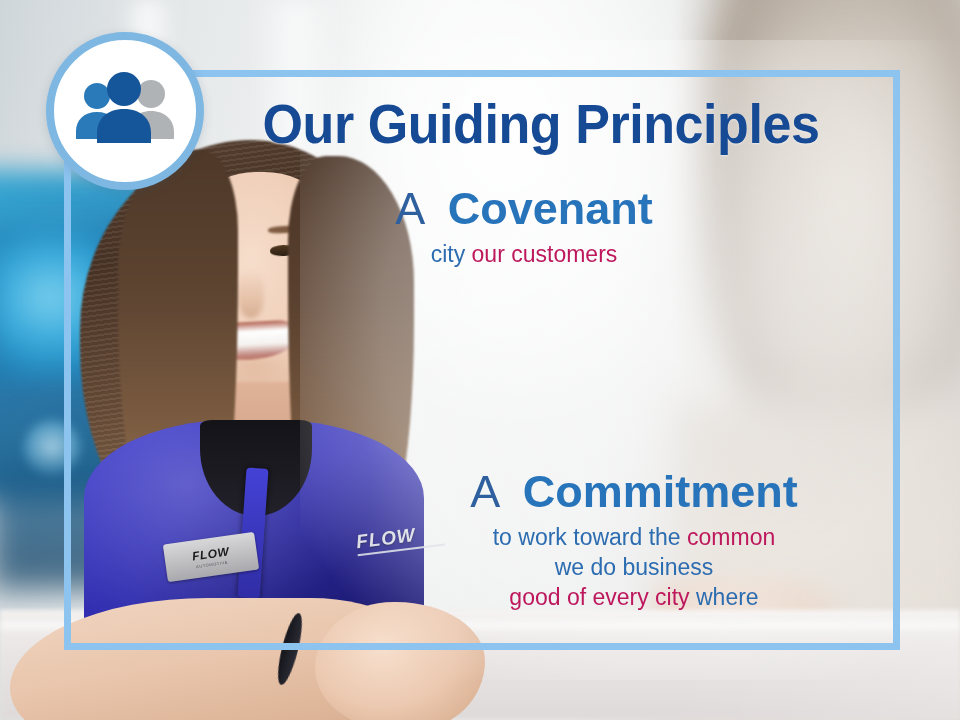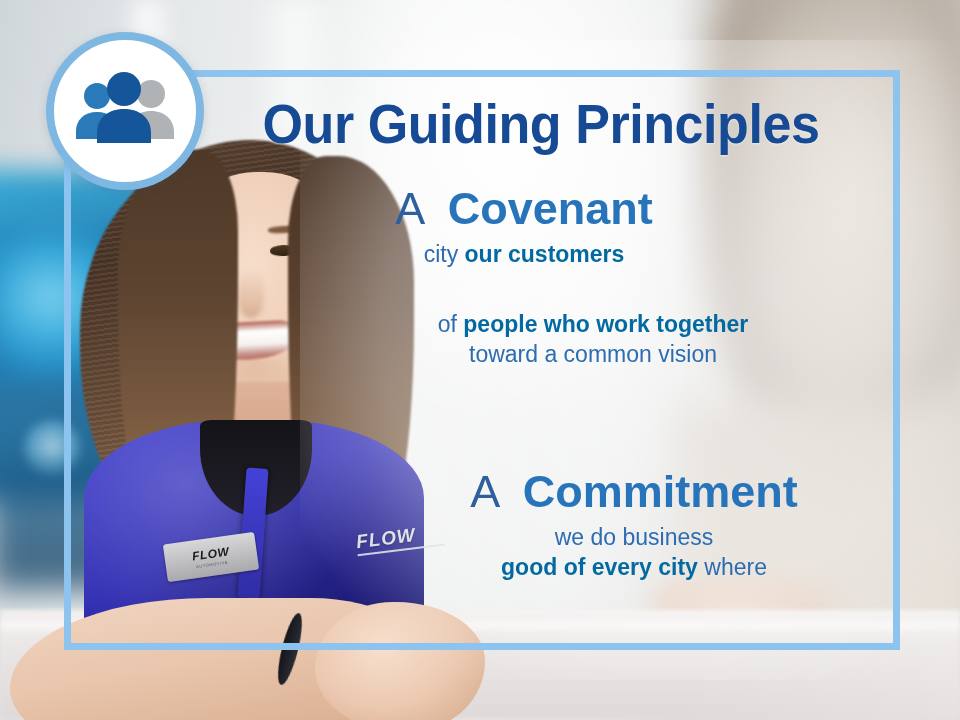--- a/index.html
+++ b/index.html
@@ -256,21 +256,21 @@
 
   .hl{
     font-size:45px; line-height:1.04; white-space:nowrap;
   }
   .hl .a{ font-weight:normal; color:#2e5f9e; }
   .hl .w{ font-weight:bold; color:#2874bb; }
 
   .sub{
     font-size:23px; line-height:1.3; color:#2c6cb0; margin-top:7px;
   }
-  .sub b{ font-weight:bold; color:#0369a1; }
+  .sub b{ font-weight:normal; color:#be185d; }
 
   .b1{ left:180px; top:186px; width:700px; }
   .b2{ left:180px; top:303px; width:760px; }
   .b3{ left:180px; top:469px; width:760px; }
 
   .b1 .block, .b2 .block, .b3 .block{ }
   .b1 .inner{ padding-right:12px; }
   .b2 .inner{ padding-left:66px; }
   .b3 .inner{ padding-left:148px; }
 </style>
@@ -361,33 +361,30 @@
         <span>&nbsp;</span><span class="w">Covenant</span>
       </div>
       <div class="sub">
         <div><span>city </span><b>our customers</b></div>
       </div>
     </div>
   </div>
 
   <div class="txt b2">
     <div class="block inner">
-      <div class="sub">
-        <div><span>of </span><b>people who work together</b></div>
-        <div><span>toward a common vision</span></div>
-      </div>
     </div>
   </div>
 
   <div class="txt b3">
     <div class="block inner">
       <div class="hl">
         <span class="a">A</span>
         <span>&nbsp;</span><span class="w">Commitment</span>
       </div>
       <div class="sub">
+        <div><span>to work toward the </span><b>common</b></div>
         <div><span>we do business</span></div>
         <div><b>good of every city</b><span> where</span></div>
       </div>
     </div>
   </div>
 
 </div>
 
 </body></html>

